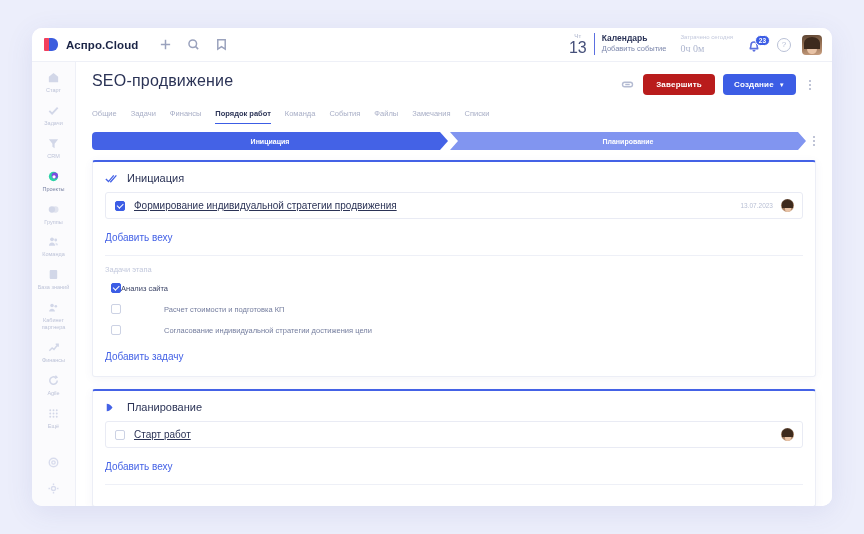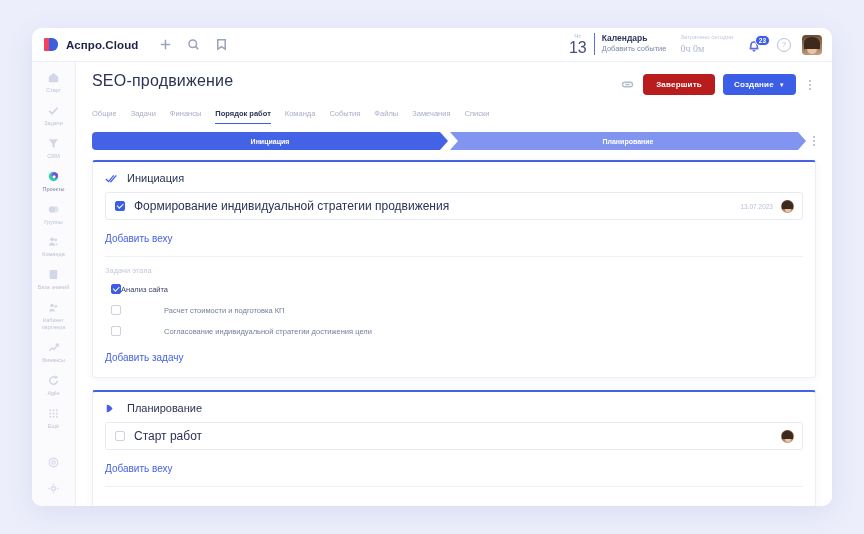--- a/index.html
+++ b/index.html
@@ -145,21 +145,21 @@
   .card-head { display: flex; align-items: center; gap: 8px; margin-bottom: 8px; }
   .card-head-ico { width: 14px; height: 12px; display: flex; align-items: center; color: #4462e6; }
   .card-head-ico svg { width: 14px; height: 11px; }
   .card-title { font-size: 11px; color: #2b3356; }
 
   .milestone {
     border: 1px solid #e9ebf4; border-radius: 3px;
     display: flex; align-items: center; gap: 9px;
     padding: 6px 8px 6px 9px; margin-bottom: 8px;
   }
-  .milestone .m-name { font-size: 12px; color: #2b3356; }
+  .milestone .m-name { font-size: 10px; color: #2b3356; text-decoration: underline; }
   .m-right { margin-left: auto; display: flex; align-items: center; gap: 8px; }
   .m-date { font-size: 6.5px; color: #b8bfd4; }
   .m-avatar {
     width: 13px; height: 13px; border-radius: 50%; overflow: hidden; position: relative;
     background: linear-gradient(170deg,#4a3527 0%,#8d6a4e 45%,#c99f80 100%);
   }
   .m-avatar::after { content:""; position:absolute; left:3.5px; top:3.5px; width:6px; height:9px;
     border-radius:50% 50% 40% 40%; background:#e8c3a6; }
   .m-avatar::before { content:""; position:absolute; left:1px; top:1px; width:11px; height:8px;
     border-radius:50% 50% 0 0; background:#3d2a1d; z-index:2; }

